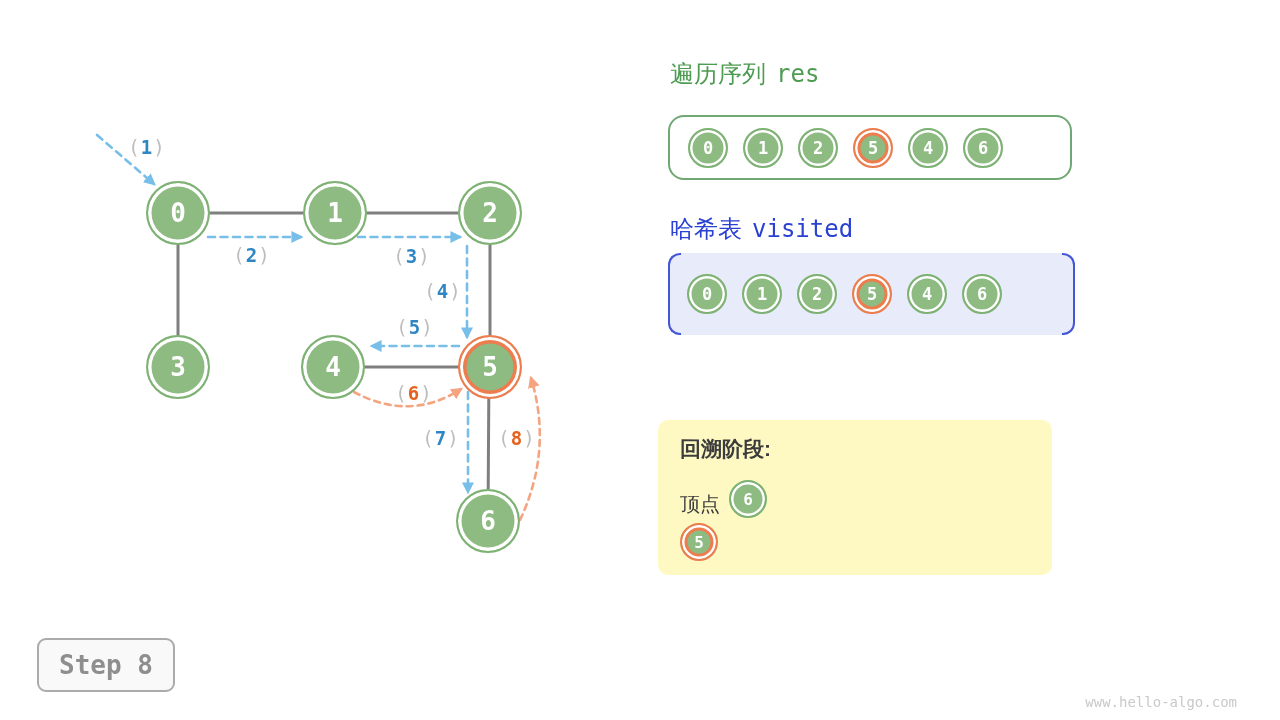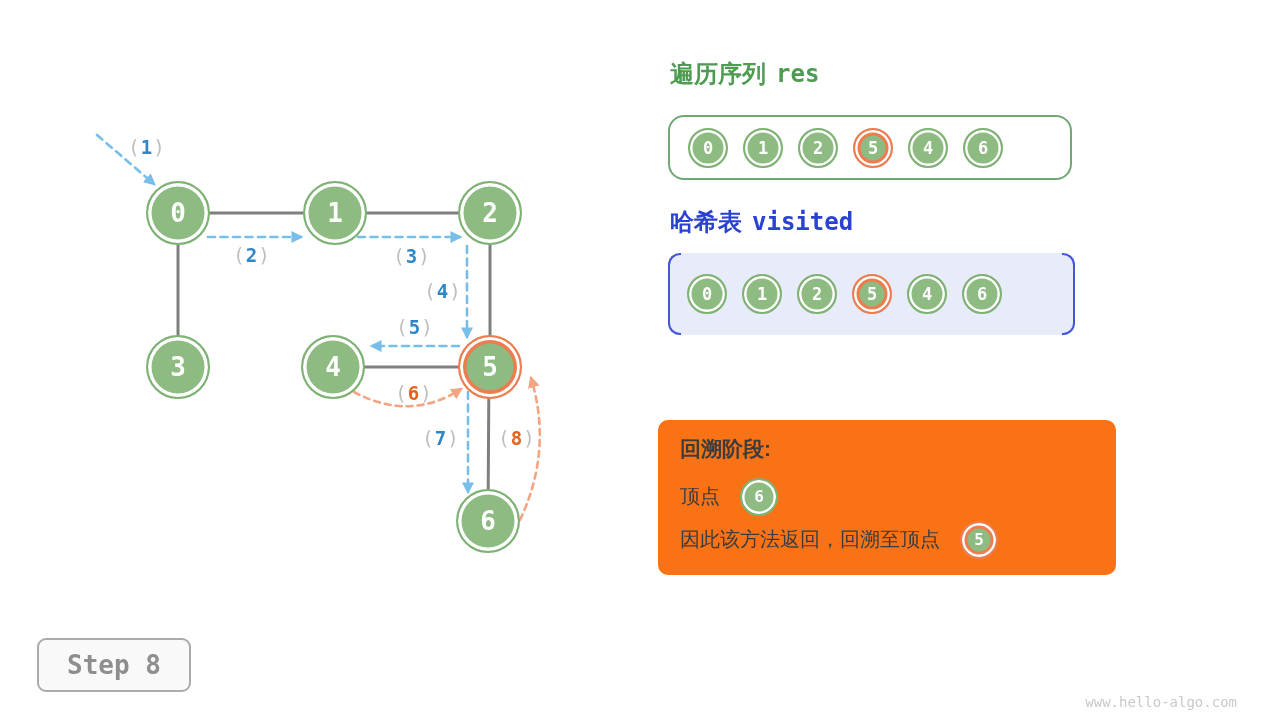--- a/index.html
+++ b/index.html
@@ -31,21 +31,21 @@
     position:absolute; transform:translate(-50%,-50%);
     font:600 19px "DejaVu Sans Mono", monospace; white-space:nowrap;
     letter-spacing:1px;
   }
   .alabel .pr { color:#BDBDBD; font-weight:500; }
   .alabel .blue { color:#2E86C5; }
   .alabel .orange { color:#E4631D; }
 
   
   .sec-title {
-    position:absolute; font-size:24px; font-weight:bold; white-space:nowrap;
+    position:absolute; font-size:24px; font-weight:normal; white-space:nowrap;
   }
   .sec-title .code { font-family:"DejaVu Sans Mono", monospace; margin-left:10px; }
   .t-green { color:#4E9B52; }
   .t-blue  { color:#2B41D2; }
 
   .res-box {
     position:absolute; left:668px; top:115px; width:404px; height:65px;
     border:2px solid #70A873; border-radius:16px; background:#ffffff;
     display:flex; align-items:center; padding-left:18px; gap:15px;
   }
@@ -65,33 +65,33 @@
     color:#ffffff; display:flex; align-items:center; justify-content:center;
     font:600 17px "DejaVu Sans Mono", monospace;
   }
   .snode.hl {
     border-color:#ED7C4E;
     box-shadow: inset 0 0 0 2.5px #ffffff, inset 0 0 0 5.5px #ED7C4E;
   }
 
   
   .info-box {
-    position:absolute; left:658px; top:420px; width:458px; height:155px;
-    background:#f97316; border-radius:10px; padding:15px 22px;
+    position:absolute; left:658px; top:420px; width:394px; height:155px;
+    background:#fef9c3; border-radius:10px; padding:15px 22px;
     color:#3C3C3C;
   }
   .info-title { font-size:21px; font-weight:bold; margin-bottom:12px; }
-  .info-line { display:flex; align-items:center; gap:20px; height:43px; font-size:20px; white-space:nowrap; }
+  .info-line { display:flex; align-items:flex-end; gap:9px; height:43px; font-size:20px; white-space:nowrap; }
   .info-line .inode {
     width:38px; height:38px; font-size:16px;
   }
 
   
   .step-badge {
-    position:absolute; left:37px; top:638px; width:154px; height:54px;
+    position:absolute; left:37px; top:638px; width:138px; height:54px;
     border:2px solid #ABABAB; border-radius:9px; background:#F9F9F9;
     display:flex; align-items:center; justify-content:center;
     font:bold 26px "DejaVu Sans Mono", monospace; color:#8E8E8E;
   }
   .watermark {
     position:absolute; right:43px; top:694px;
     font:14px "DejaVu Sans Mono", monospace; color:#C9C9C9;
   }
 </style>
 </head>
@@ -155,40 +155,39 @@
 </div>
 <div class="res-box">
   <div class="snode">0</div>
   <div class="snode">1</div>
   <div class="snode">2</div>
   <div class="snode hl">5</div>
   <div class="snode">4</div>
   <div class="snode">6</div>
 </div>
 
-<div class="sec-title t-blue" style="left:670px;top:206px">
+<div class="sec-title t-blue" style="left:670px;top:213px">
   <span>哈希表</span><span class="code">visited</span>
 </div>
 <div class="visited-box">
   <span class="bracket left"></span>
   <span class="bracket right"></span>
   <div class="snode">0</div>
   <div class="snode">1</div>
   <div class="snode">2</div>
   <div class="snode hl">5</div>
   <div class="snode">4</div>
   <div class="snode">6</div>
 </div>
 
 <div class="info-box">
   <div class="info-title">回溯阶段:</div>
   <div class="info-line">
     <span>顶点</span>
     <span class="snode inode">6</span>
   </div>
   <div class="info-line">
-    <span>因此该方法返回，回溯至顶点</span>
     <span class="snode inode hl">5</span>
   </div>
 </div>
 
 <div class="step-badge">Step 8</div>
 <div class="watermark">www.hello-algo.com</div>
 
 </body></html>

